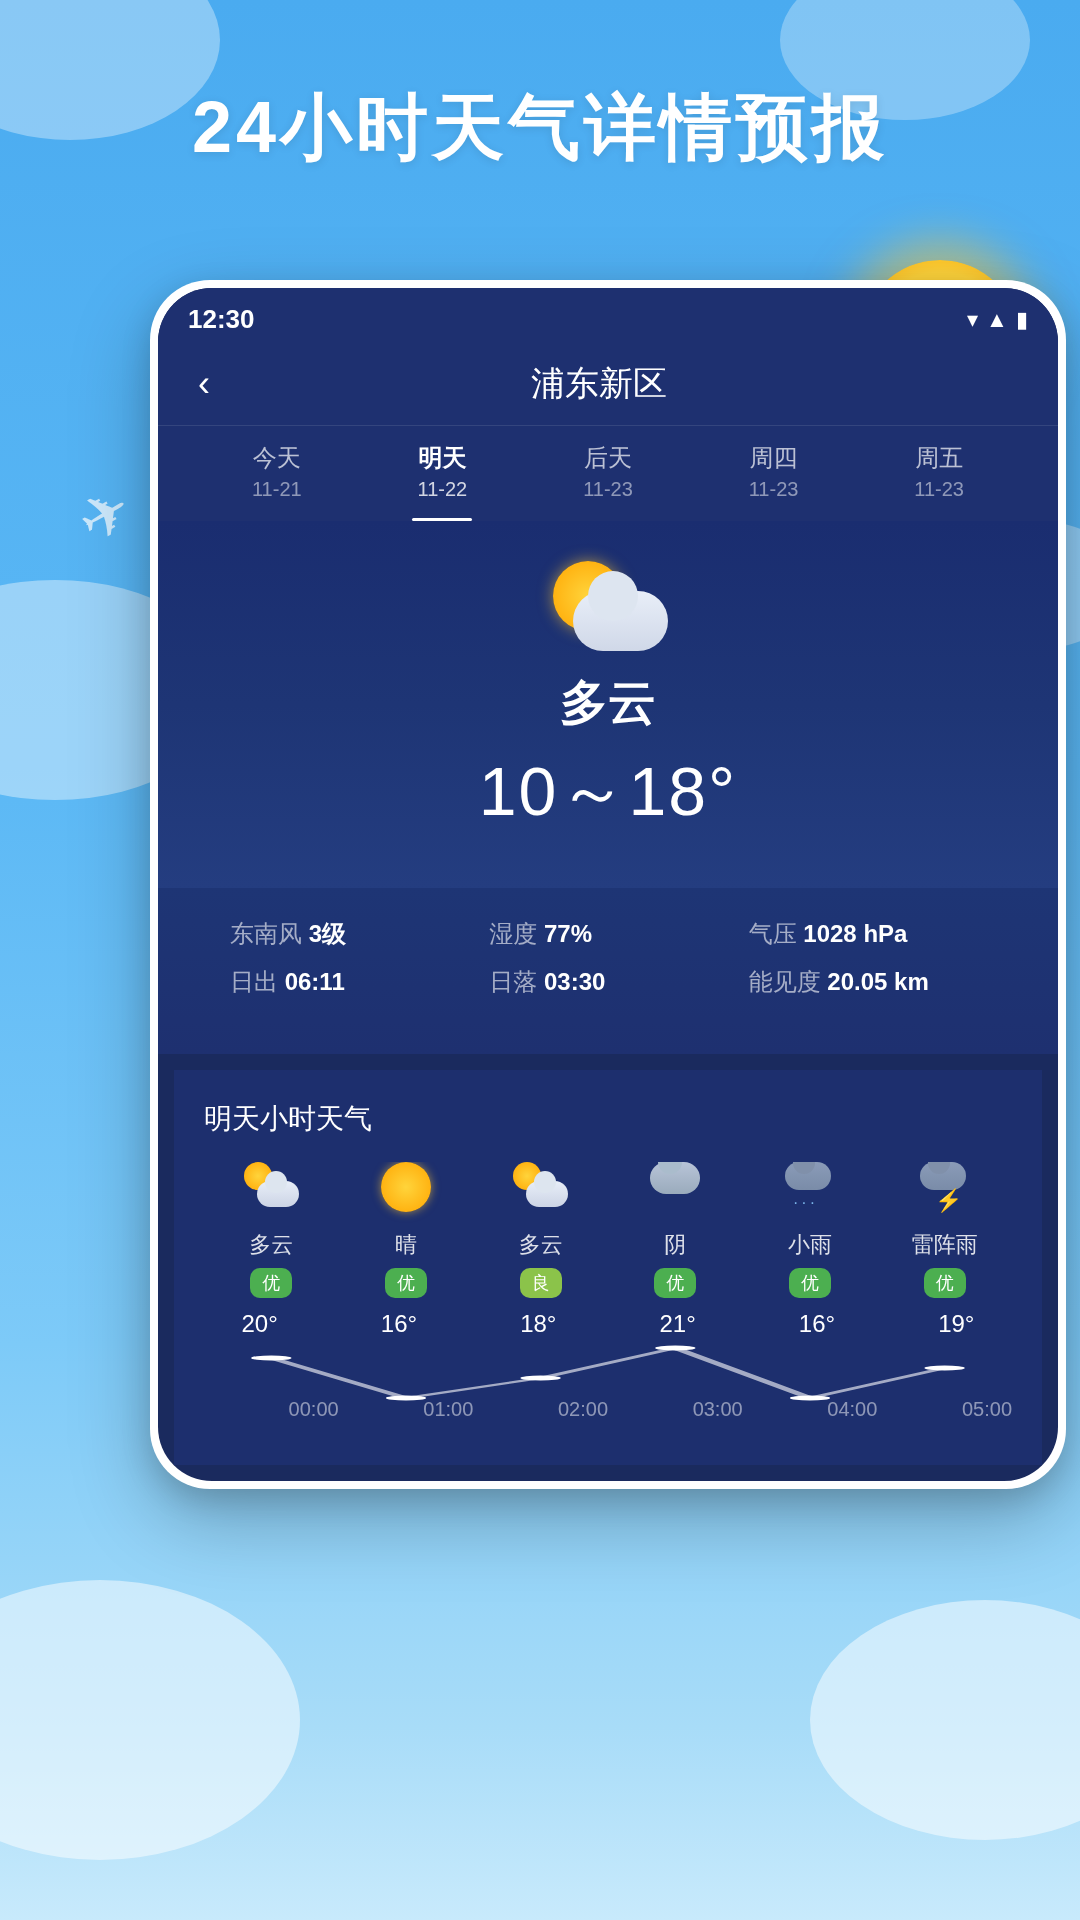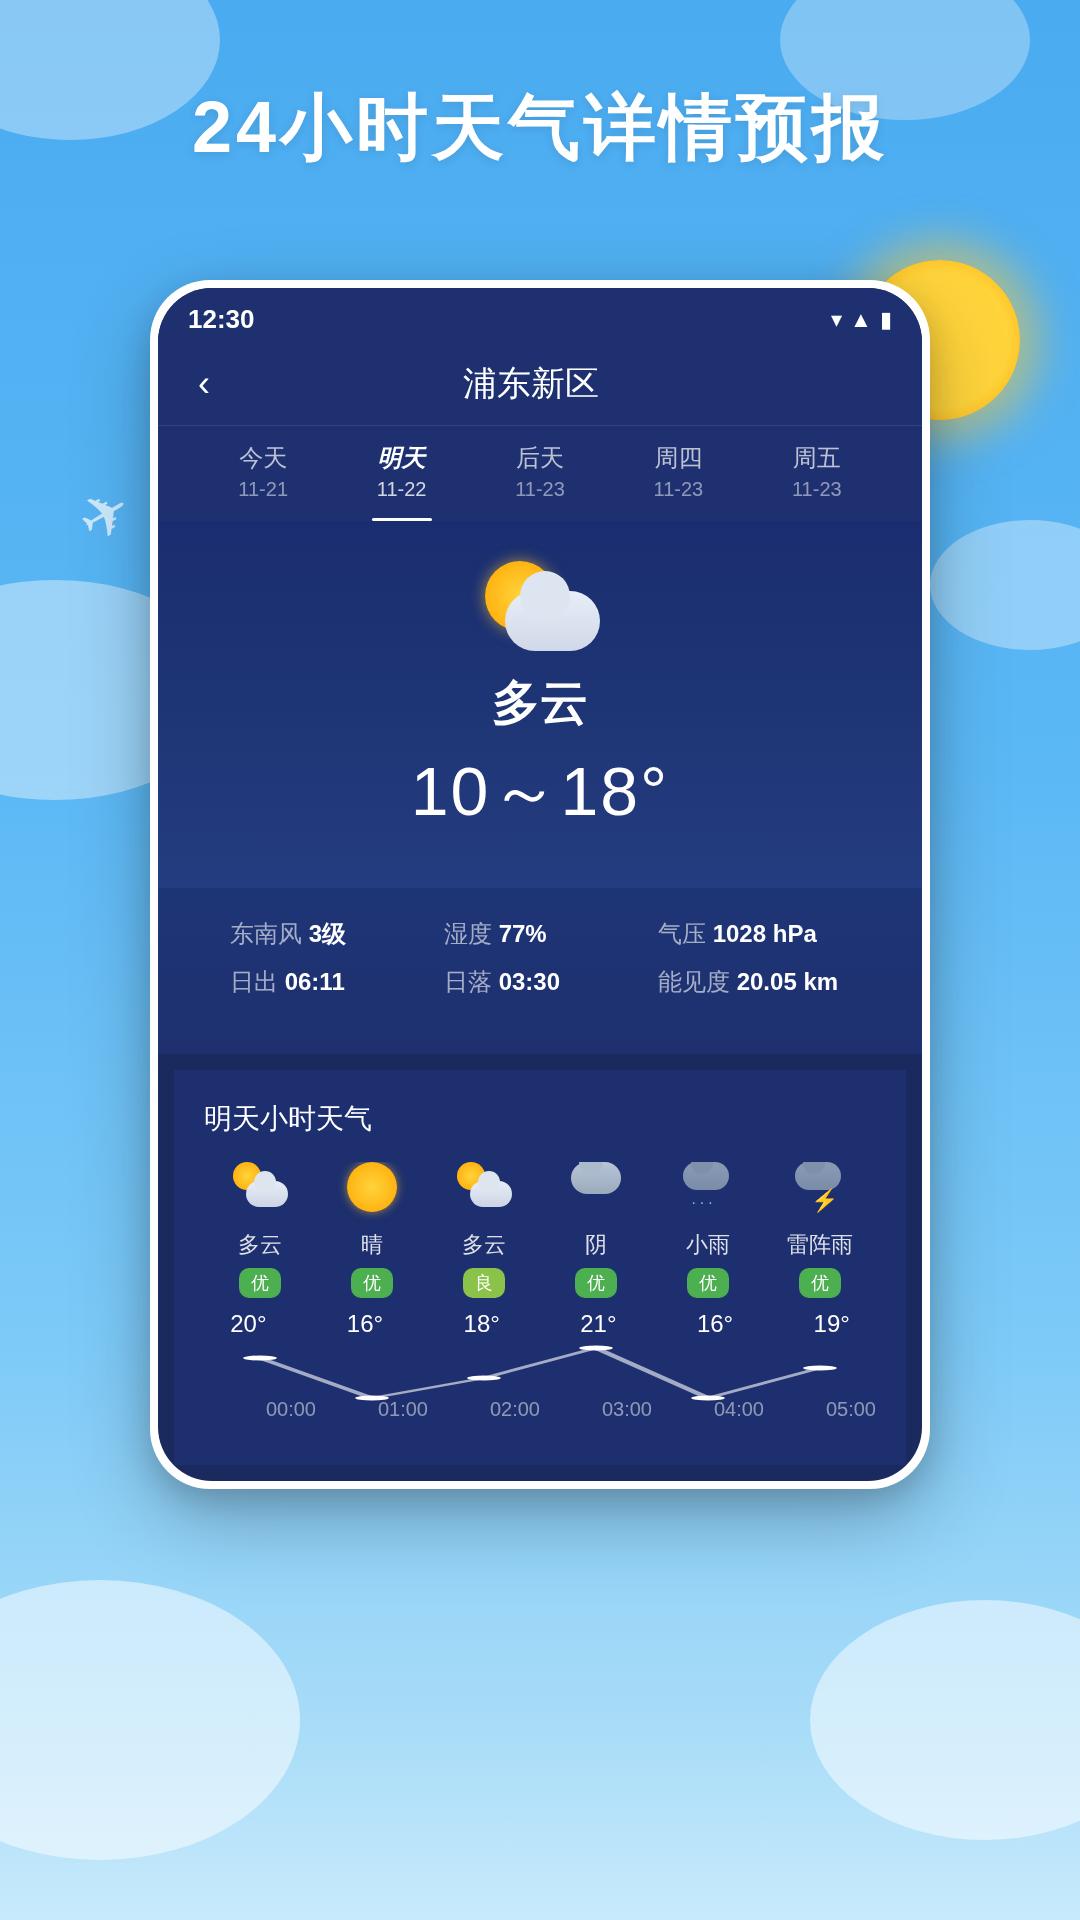--- a/index.html
+++ b/index.html
@@ -98,21 +98,21 @@
     
     .phone-container {
       position: absolute;
       top: 280px;
       left: 50%;
       transform: translateX(-50%);
       width: 780px;
       z-index: 20;
     }
     .phone-frame {
-      width: 780px;
+      width: 916px;
       border-radius: 60px;
       background: #fff;
       padding: 8px;
       box-shadow: 0 30px 80px rgba(0,0,0,0.25), 0 10px 30px rgba(0,0,0,0.15);
     }
     .phone-screen {
       border-radius: 54px;
       overflow: hidden;
       background: #1a2a5e;
     }
@@ -182,21 +182,20 @@
       margin-bottom: 4px;
     }
     .day-tab .day-date {
       display: block;
       color: rgba(255,255,255,0.5);
       font-size: 20px;
     }
     .day-tab.active .day-label {
       color: #fff;
       font-weight: 600;
-      font-style: italic;
     }
     .day-tab.active .day-date {
       color: rgba(255,255,255,0.8);
     }
     .day-tab.active::after {
       content: '';
       position: absolute;
       bottom: 0; left: 50%;
       transform: translateX(-50%);
       width: 60px; height: 3px;

